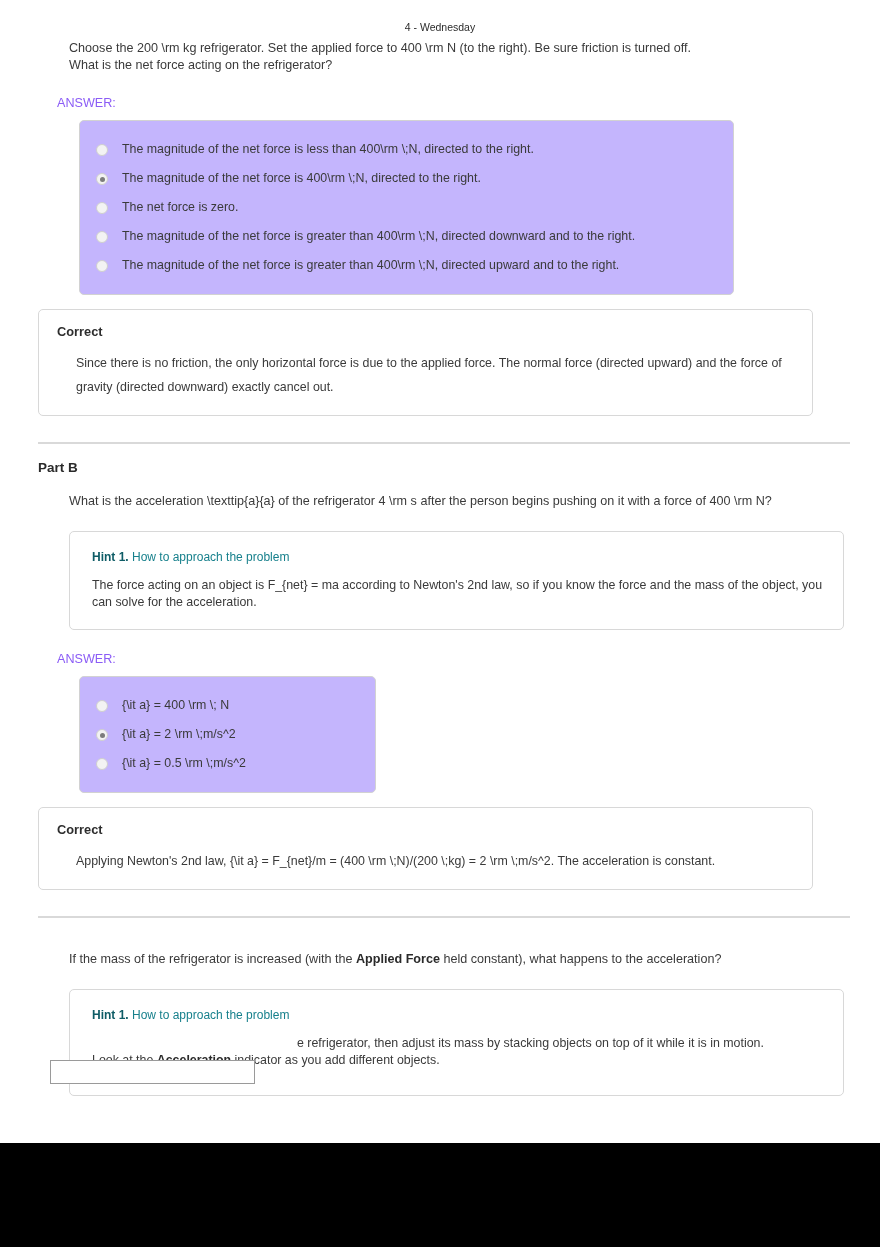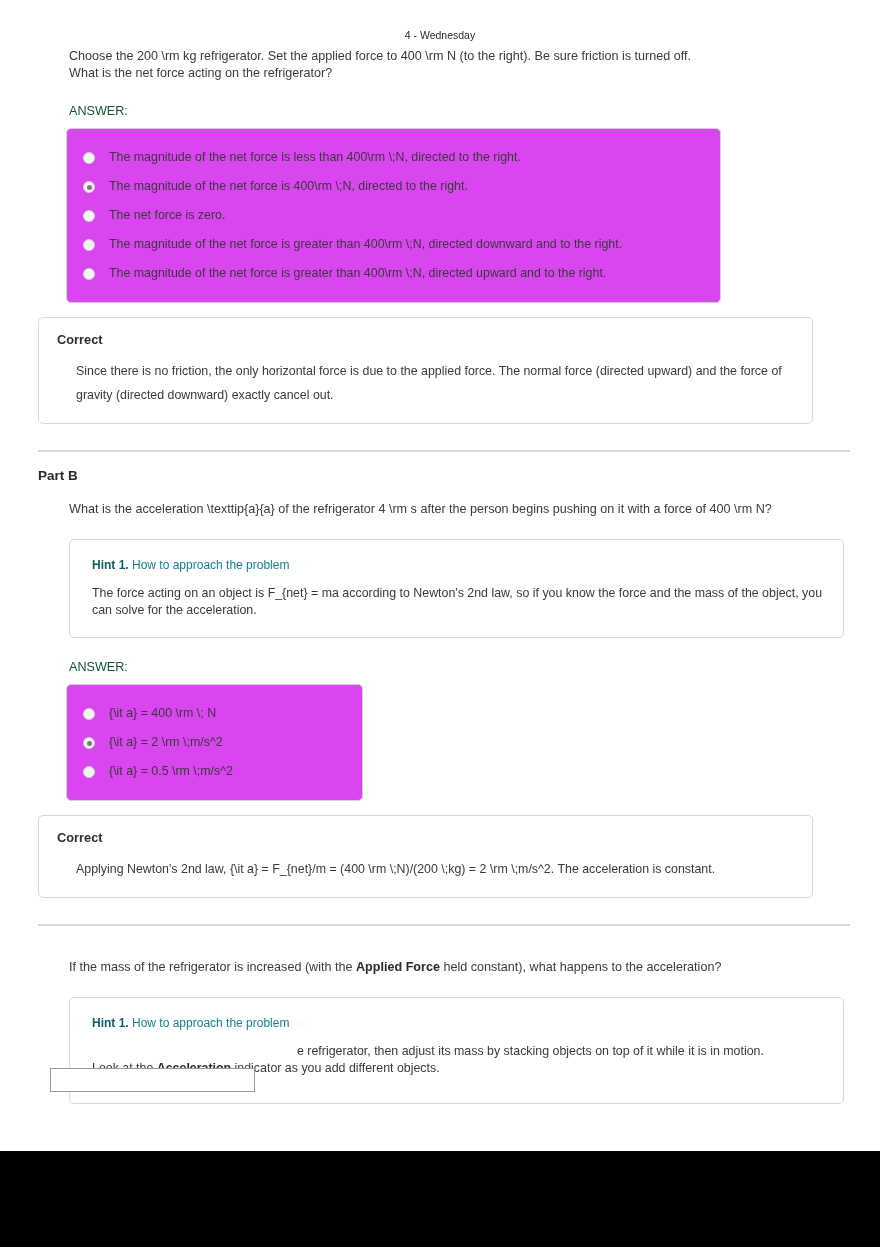--- a/index.html
+++ b/index.html
@@ -10,21 +10,21 @@
   body {
     width: 880px;
     height: 1247px;
     position: relative;
     font-family: "Liberation Sans", sans-serif;
     color: #333333;
     overflow: hidden;
   }
   .page {
     position: absolute;
-    left: 0; top: 8px;
+    left: 0; top: 0;
     width: 880px;
     height: 1143px;
     background: #ffffff;
   }
   .bottom-bar {
     position: absolute;
     left: 0;
     top: 1143px;
     width: 880px;
     height: 104px;
@@ -48,28 +48,28 @@
   }
   .q-text {
     font-size: 12.6px;
     line-height: 17px;
     color: #3a3a3a;
     margin: 0 0 0 31px;
     width: 740px;
   }
   .answer-label {
     font-size: 12.6px;
-    color: #14532d;
-    margin: 22px 0 10px 31px;
+    color: #8b5cf6;
+    margin: 22px 0 10px 19px;
   }
   .choice-box {
     border: 1px solid #d2d2d2;
     border-radius: 5px;
-    background: #d946ef;
-    margin-left: 28px;
+    background: #c4b5fd;
+    margin-left: 41px;
     padding: 14px 16px 14px 16px;
     box-sizing: border-box;
   }
   .choice-box.a { width: 655px; }
   .choice-box.b { width: 297px; }
   .choice-row {
     display: flex;
     align-items: flex-start;
     padding: 7px 0 7px 0;
   }

